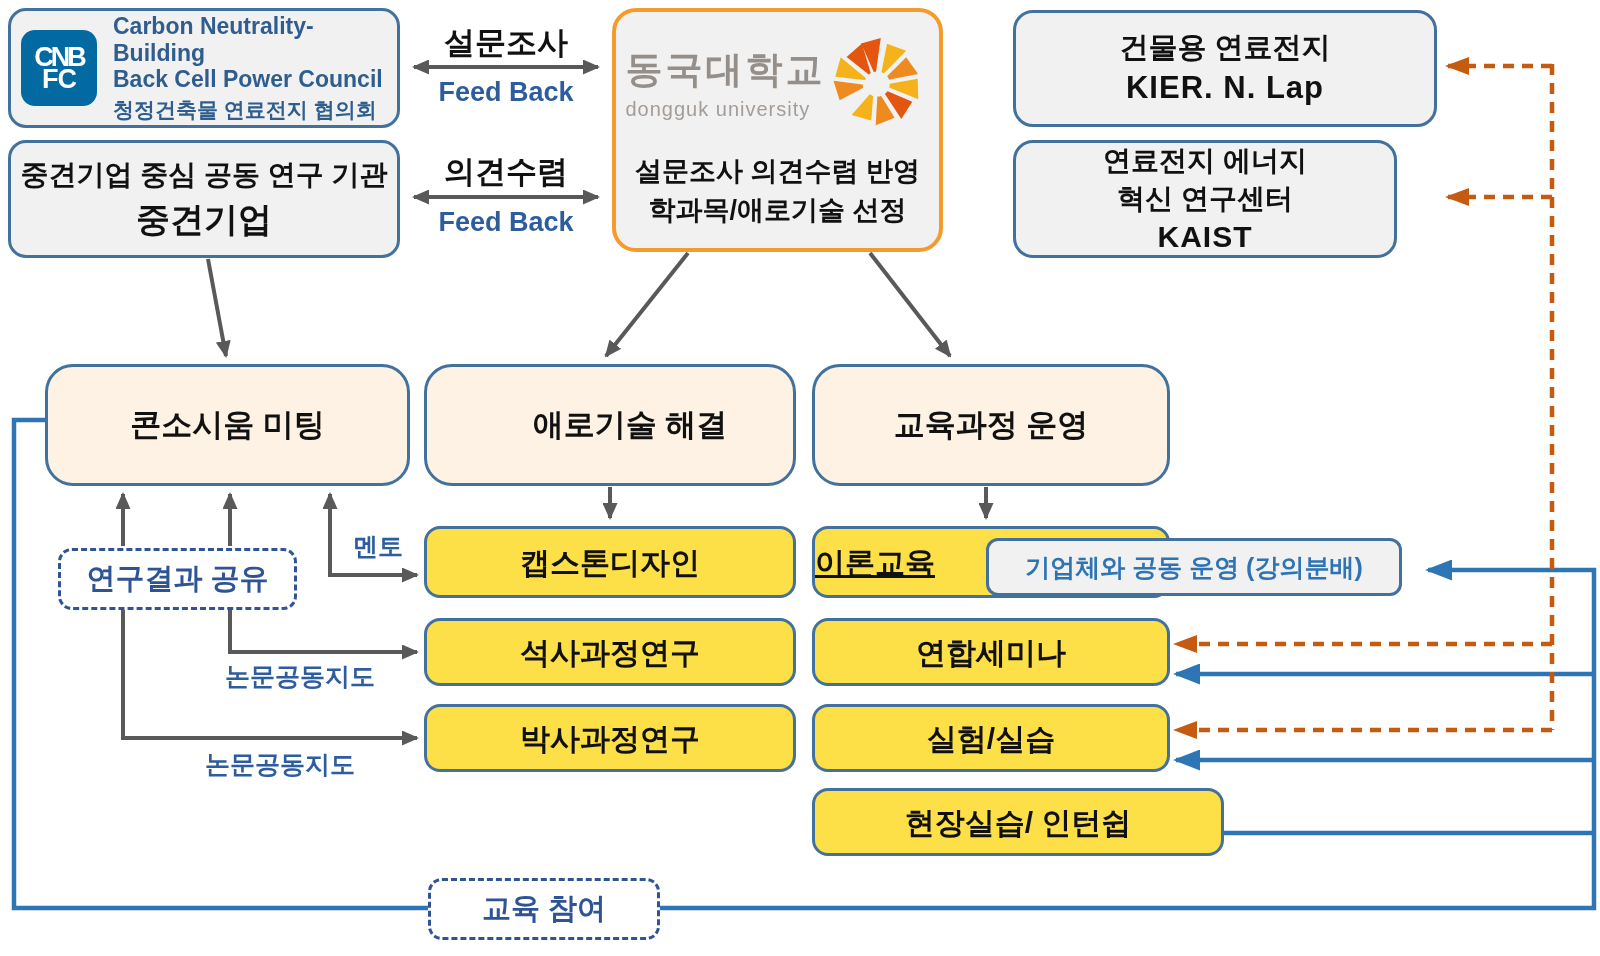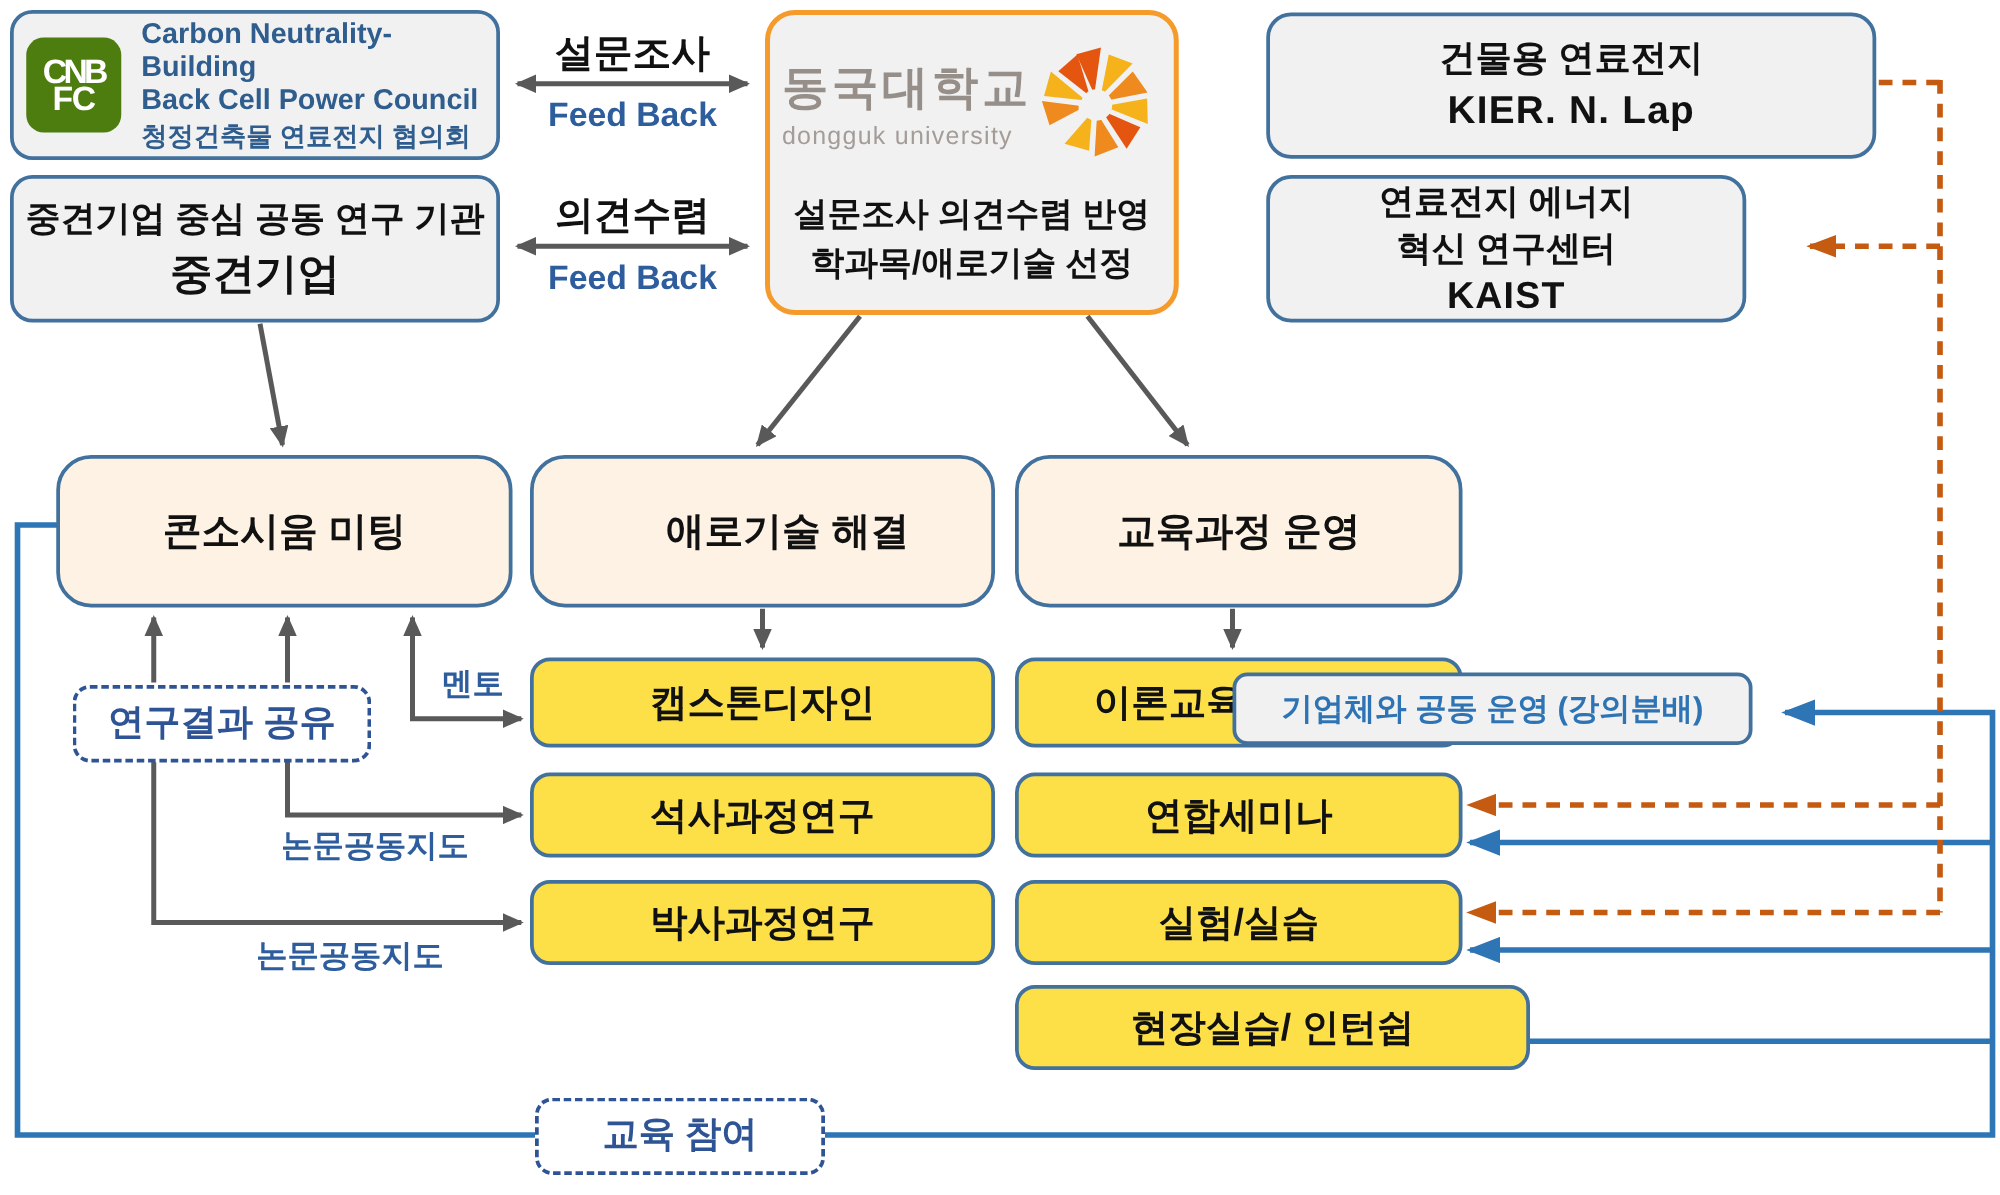--- a/index.html
+++ b/index.html
@@ -24,21 +24,21 @@
     background:#f1f1f1;border:3px solid #41719c;border-radius:12px;
     color:#2e74b5;font-weight:600;font-size:25px;z-index:3;
   }
   .lbl{position:absolute;text-align:center;z-index:3;}
   .lbl-k{font-size:31px;font-weight:600;color:#111;}
   .lbl-fb{font-size:27px;font-weight:600;color:#2e5d9e;}
   .lbl-edge{font-size:25px;font-weight:700;color:#2e5d9e;}
   
   .council-inner{display:flex;align-items:center;gap:16px;padding:0 10px;}
   .monogram{
-    width:76px;height:76px;background:#4d7c0f;border-radius:14px;flex:0 0 auto;
+    width:76px;height:76px;background:#0369a1;border-radius:14px;flex:0 0 auto;
     display:flex;flex-direction:column;align-items:center;justify-content:center;
     color:#fff;font-weight:700;line-height:0.82;
   }
   .monogram .m1{font-size:27px;letter-spacing:-3px;}
   .monogram .m2{font-size:27px;letter-spacing:-1px;}
   .council-text{text-align:left;color:#2e5d8e;}
   .council-text .c1{font-size:23px;font-weight:700;line-height:1.15;}
   .council-text .c2{font-size:21px;font-weight:600;margin-top:3px;}
   
   .consortium-l1{font-size:28px;font-weight:600;}
@@ -50,21 +50,21 @@
   .dg-ko{font-size:37px;font-weight:800;color:#958e89;letter-spacing:3px;}
   .dg-en{font-size:20px;color:#a39c97;margin-top:2px;letter-spacing:1px;}
   .dg-desc{font-size:27px;font-weight:600;color:#111;line-height:1.45;margin-top:16px;}
   
   .kier-l1{font-size:29px;font-weight:600;}
   .kier-l2{font-size:31px;font-weight:800;letter-spacing:1px;margin-top:2px;}
   .kaist-l{font-size:28px;font-weight:600;line-height:1.35;}
   .kaist-b{font-size:30px;font-weight:800;letter-spacing:1px;}
   svg.connectors{position:absolute;left:0;top:0;z-index:1;}
   .theory-label{position:absolute;left:0;top:0;width:180px;height:100%;
-    display:flex;align-items:center;justify-content:flex-end;}
+    display:flex;align-items:center;justify-content:flex-start;text-decoration:underline;}
 </style>
 </head>
 <body>
 
 <div id="canvas">
 
   <svg class="connectors" width="1600" height="956" viewBox="0 0 1600 956">
     <defs>
       <marker id="ag" markerUnits="userSpaceOnUse" markerWidth="17" markerHeight="15" refX="15" refY="7.5" orient="auto-start-reverse">
         <path d="M0,0 L17,7.5 L0,15 Z" fill="#595959"></path>
@@ -154,21 +154,21 @@
           <rect x="-16" y="-4" width="16" height="10" fill="#f1f1f1"></rect>
         </g>
       </svg>
     </div>
     <div class="dg-desc">
       <div>설문조사 의견수렴 반영</div>
       <div>학과목/애로기술 선정</div>
     </div>
   </div>
 
-  <div class="box b-gray" style="left:1013px;top:10px;width:488px;height:117px;border-radius:20px;">
+  <div class="box b-gray" style="left:1013px;top:10px;width:424px;height:117px;border-radius:20px;">
     <div class="kier-l1">건물용 연료전지</div>
     <div class="kier-l2">KIER. N. Lap</div>
   </div>
   <div class="box b-gray" style="left:1013px;top:140px;width:384px;height:118px;border-radius:20px;">
     <div class="kaist-l">연료전지 에너지</div>
     <div class="kaist-l">혁신 연구센터</div>
     <div class="kaist-b">KAIST</div>
   </div>
 
   <div class="box b-cream" style="left:45px;top:364px;width:365px;height:122px;">

